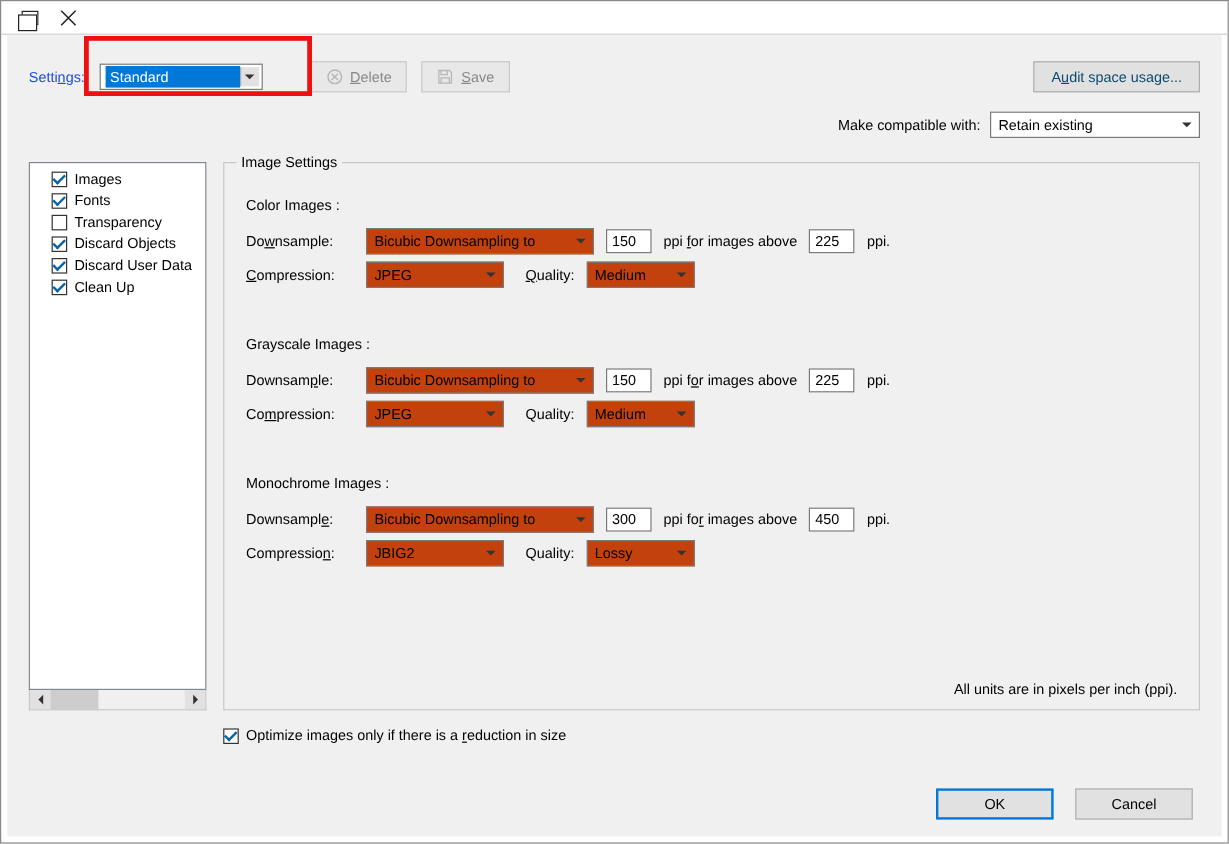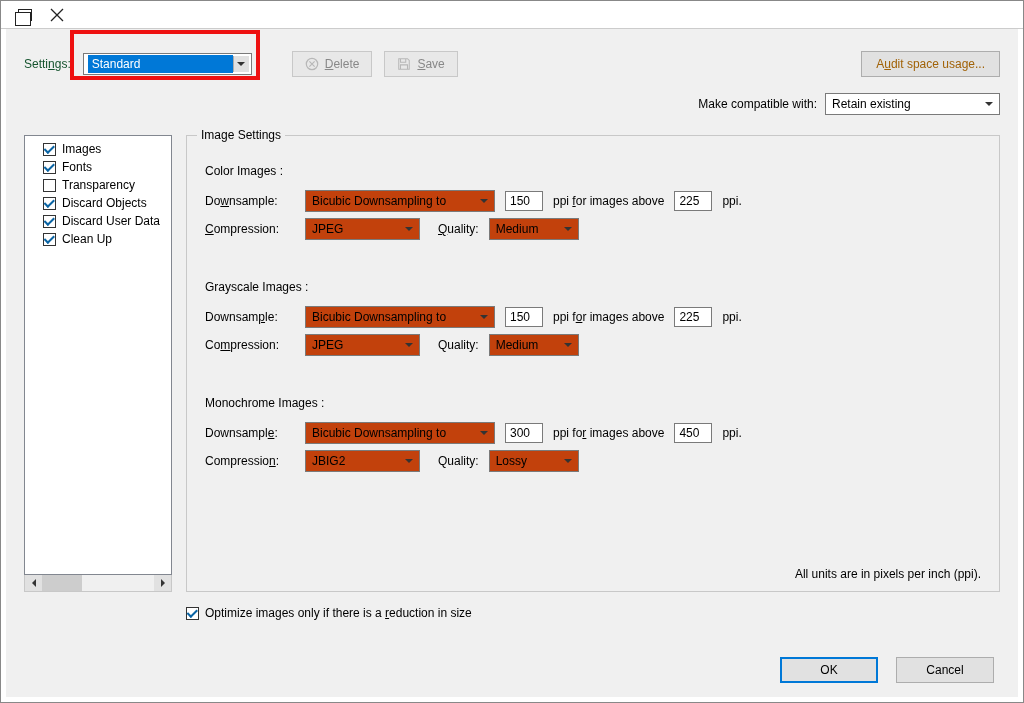--- a/index.html
+++ b/index.html
@@ -10,36 +10,36 @@
     .tb-icon { width: 32px; height: 100%; display: flex; align-items: center; justify-content: center; }
     .tb-icon svg { width: 12px; height: 12px; }
     .tb-icon.close svg { width: 14px; height: 14px; }
     .tb-restore { width: 14px; height: 12px; position: relative; border: 1px solid #222; }
     .tb-restore::before { content:''; position:absolute; left:-4px; top:2px; width:14px; height:12px; border:1px solid #222; background:#fff; }
 
     .content { position: absolute; left: 5px; right: 5px; top: 28px; bottom: 5px; background: #f0f0f0; padding: 16px 18px; }
 
     .top-row { display: flex; align-items: center; gap: 12px; margin-top: 6px; }
     .top-row .spacer { flex: 1; }
-    .lbl { color: #14532d; }
+    .lbl { color: #1d4ed8; }
     .lbl u { text-decoration: underline; }
 
     .settings-select {
-      width: 169px; height: 22px; border: 1px solid #7a7a7a; background: #fff; display:flex; align-items:center; position: relative;
+      width: 136px; height: 22px; border: 1px solid #7a7a7a; background: #fff; display:flex; align-items:center; position: relative;
       padding: 0 18px 0 4px;
     }
     .settings-select .sel-text { background: #0078d7; color: #fff; padding: 0 4px; line-height: 18px; width: 100%; }
     .dd-caret { position:absolute; right:2px; top:2px; bottom:2px; width: 16px; display:flex; align-items:center; justify-content:center; border-left:1px solid #adadad; background:#e1e1e1; }
     .dd-caret::before { content:''; border: 4px solid transparent; border-top-color:#333; margin-top:4px; }
 
     .highlight-box { position:absolute; left: 64px; top: 1px; width: 190px; height: 50px; border: 4px solid #e11; pointer-events: none; z-index: 20; }
 
     .toolbar-btn { height: 26px; padding: 0 12px; display:flex; align-items:center; gap:6px; border:1px solid #c8c8c8; background:#e8e8e8; color:#888; }
     .toolbar-btn svg { width:14px; height:14px; opacity:.5; }
-    .audit-btn { height: 26px; padding: 0 14px; border:1px solid #adadad; background:#e1e1e1; color:#a16207; }
+    .audit-btn { height: 26px; padding: 0 14px; border:1px solid #adadad; background:#e1e1e1; color:#0c4a6e; }
 
     .version-row { display:flex; align-items:center; margin-top: 16px; gap: 8px; }
     .version-row .pdfver { margin-left: 152px; }
     .version-row .spacer { flex:1; }
     .compat-select { width: 175px; height: 22px; border:1px solid #7a7a7a; background:#fff; display:flex; align-items:center; position:relative; padding:0 18px 0 6px; }
     .compat-select .dd-caret { border-left:none; background:transparent; }
 
     .work-area { display:flex; gap: 14px; margin-top: 20px; }
 
     .sidebar { width: 148px; }

